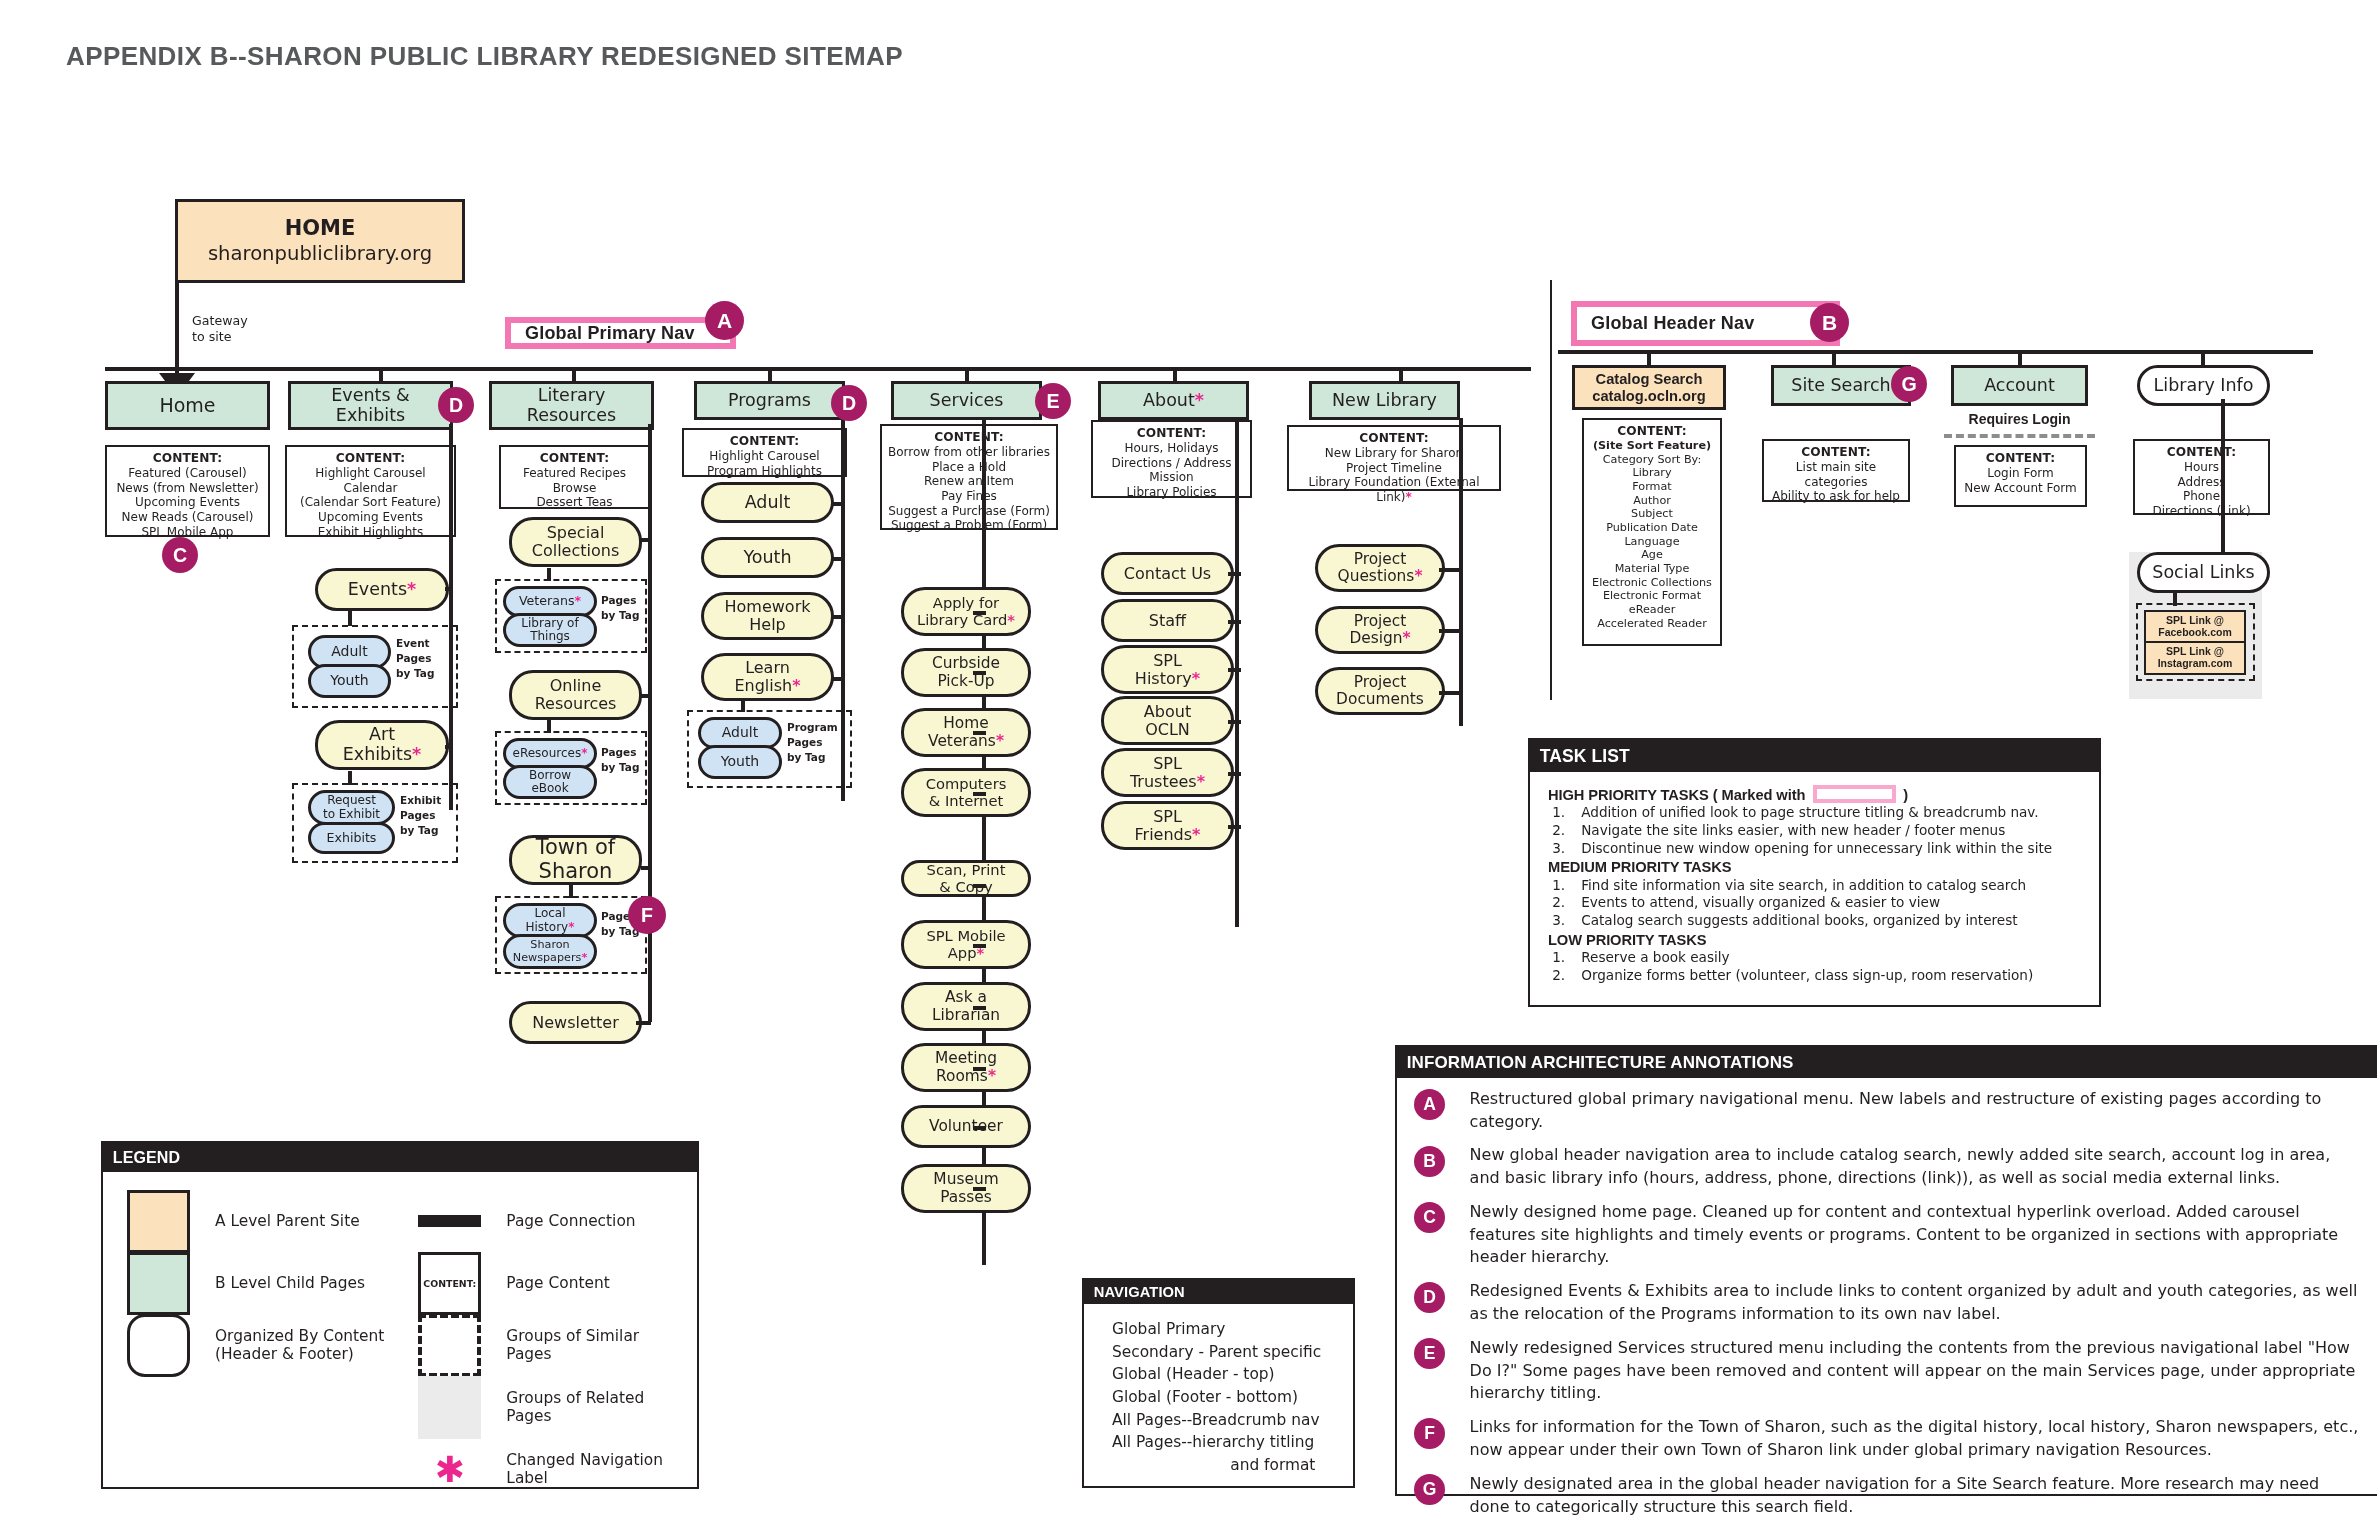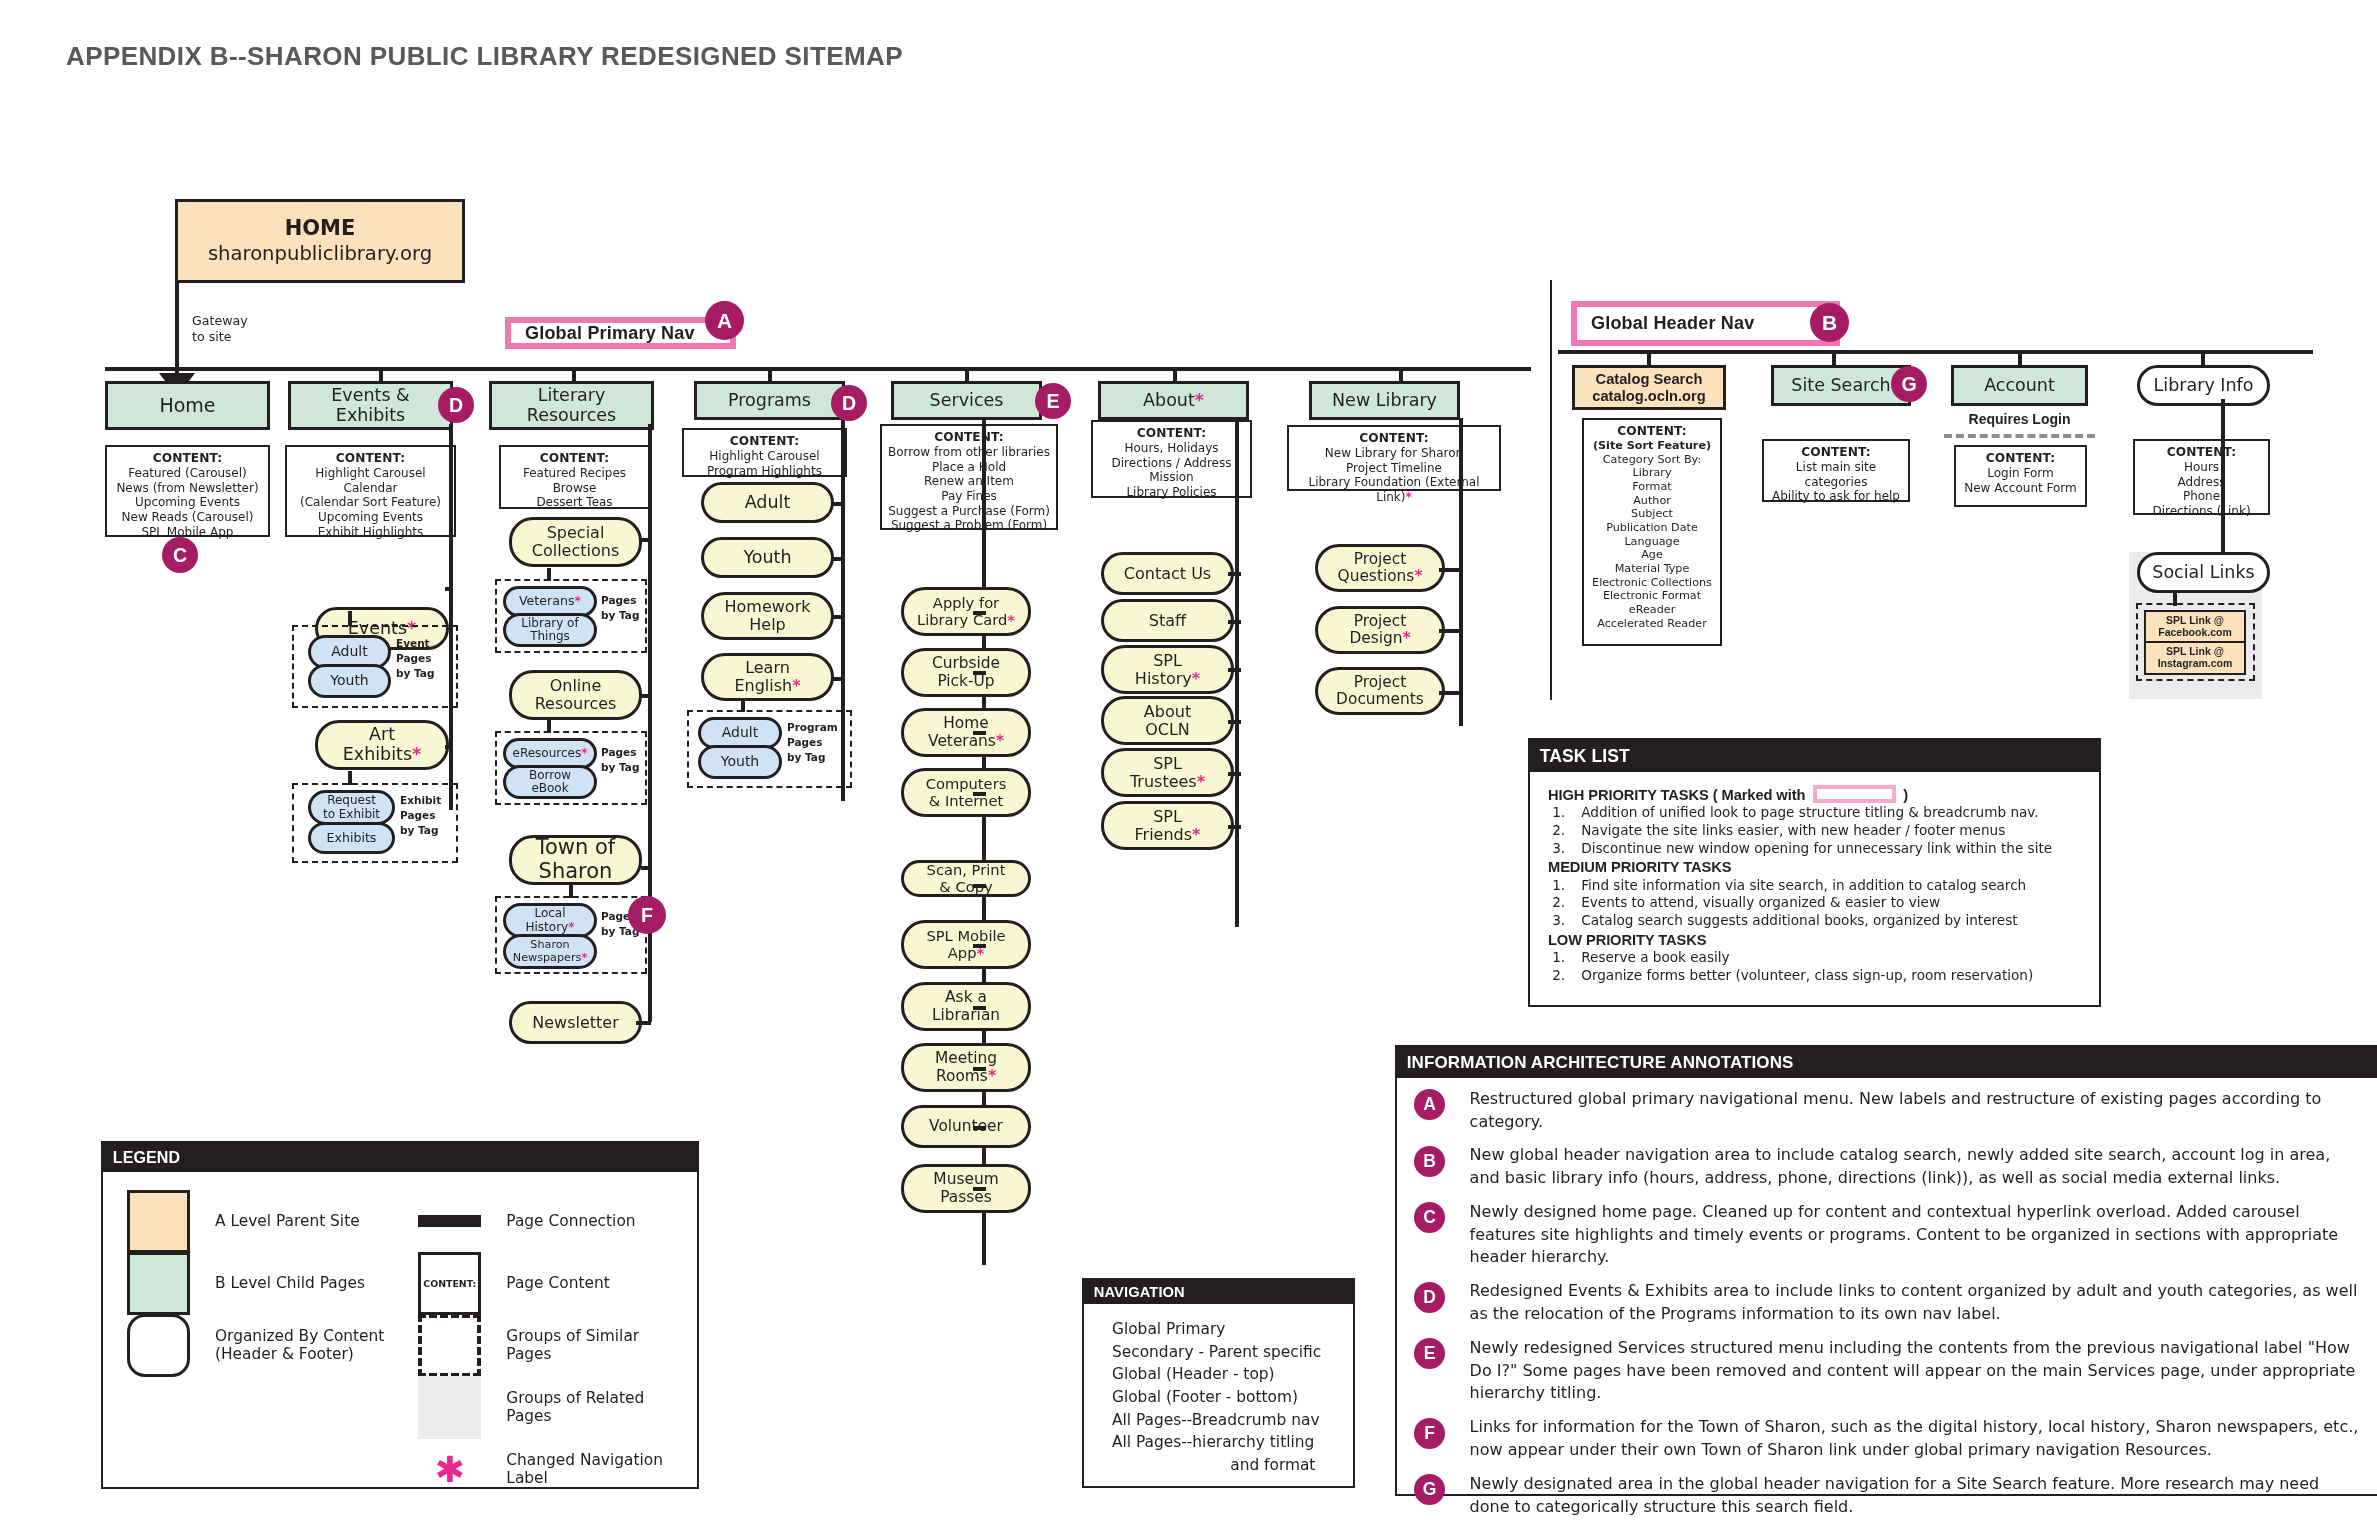--- a/index.html
+++ b/index.html
@@ -201,21 +201,21 @@
   <div class="hdr">CONTENT:</div>
   <div>Highlight Carousel</div>
   <div>Calendar</div>
   <div>(Calendar Sort Feature)</div>
   <div>Upcoming Events</div>
   <div>Exhibit Highlights</div>
 </div>
 
 <div class="abs ln vline" style="left:449px; top:424px; height:386px;"></div>
 
-<div class="abs node c-level" style="left:315px; top:568px; width:134px; height:43px; font-size:17.5px;margin-top:39px;">
+<div class="abs node c-level" style="left:315px; top:568px; width:134px; height:43px; font-size:17.5px;">
   <span>Events</span>
     <span class="star">*</span>
 </div>
 <div class="abs ln thin-h" style="left:445px; top:587px; width:8.4px;"></div>
 <div class="abs ln thin-v" style="left:348px; top:611px; height:15.4px;"></div>
 <div class="dash-group" style="left:292px; top:625px; width:166px; height:83px;"></div>
 <div class="abs node d-level" style="left:308px; top:635px; width:83px; height:34px; font-size:14px;">
   <span>Adult</span>
 </div>
 <div class="abs node d-level" style="left:308px; top:664px; width:83px; height:34px; font-size:14px;">

